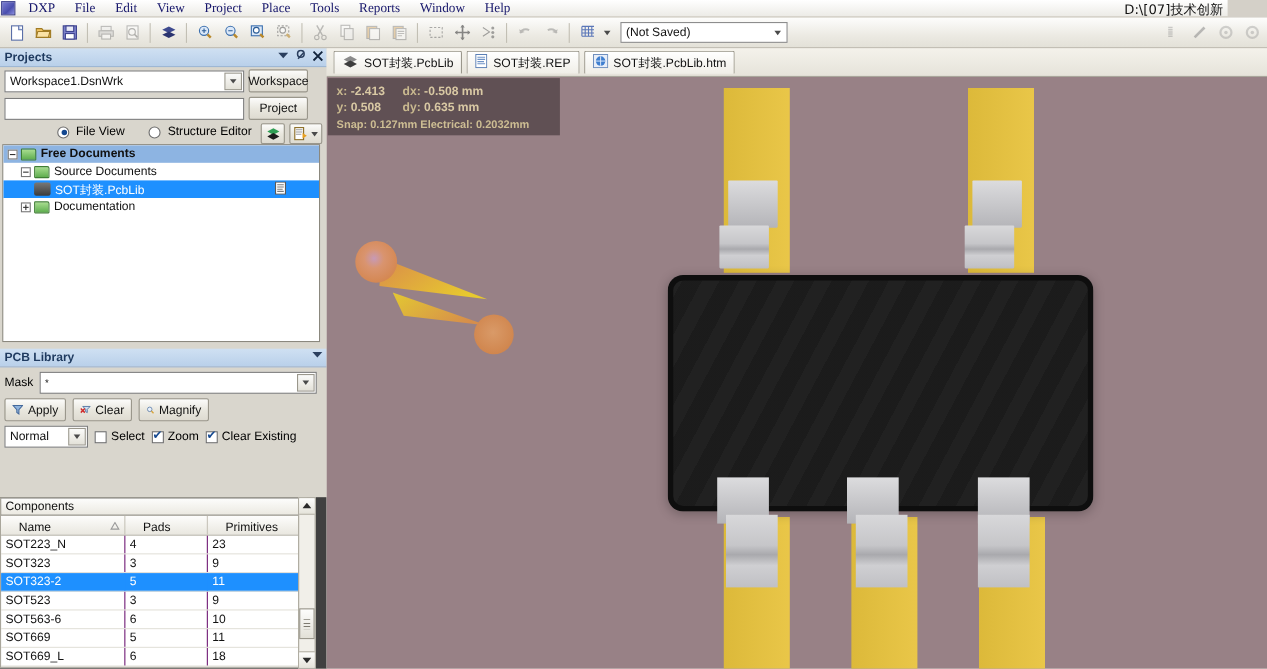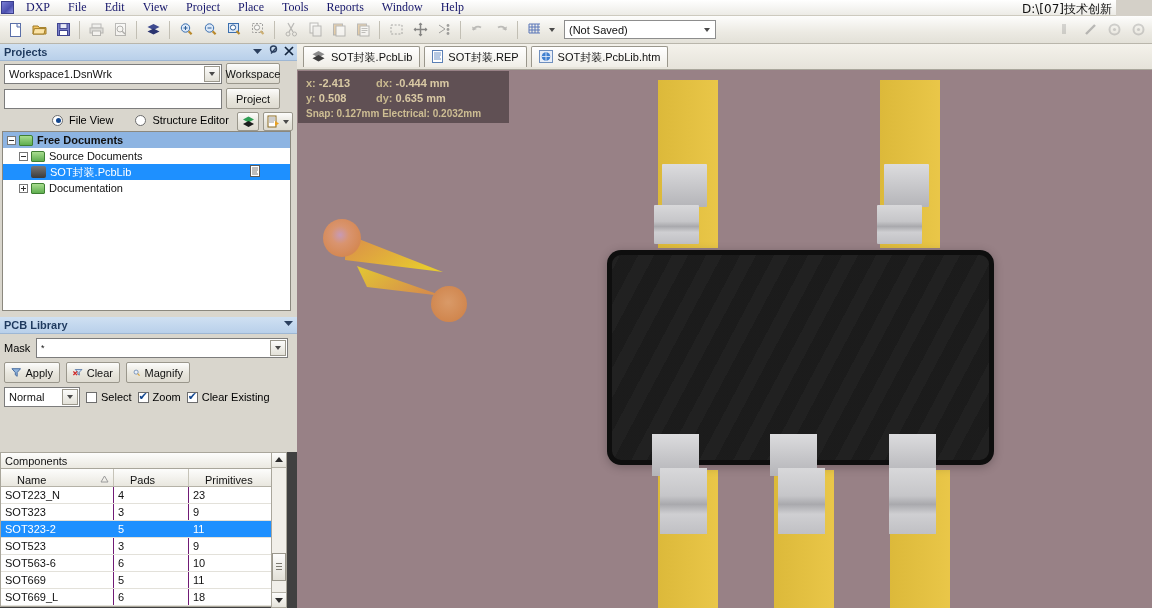--- a/index.html
+++ b/index.html
@@ -151,21 +151,21 @@
             padding-left: 6px; gap: 4px; border-bottom:1px solid #a9a69b; }
   .tab { height: 21px; display:flex; align-items:center; gap:5px; padding: 0 7px;
          background: linear-gradient(#ffffff,#f0eee7); border:1px solid #9a978c; border-bottom:none;
          font-size: 11px; color:#111; white-space:nowrap; border-radius: 2px 2px 0 0; }
   .viewport { position:absolute; left:0; top:26px; width:855px; height:538px;
               background:#988186; overflow:hidden; }
 
   .coordbox { position:absolute; left:1px; top:1px; width:211px; height:52px;
      background: rgba(62,50,54,0.62); color:#d9c9a4; padding:5px 8px 0 8px;
      font-size: 11px; font-weight: bold; font-family:"Liberation Sans", sans-serif; }
-  .coordbox .l1, .coordbox .l2 { display:flex; gap: 10px; line-height: 15px; }
+  .coordbox .l1, .coordbox .l2 { display:flex; gap: 0; line-height: 15px; }
   .coordbox .k { color:#c9b98f; }
   .coordbox .snap { font-size:10px; line-height:15px; color:#cdbd93; }
   .coordbox .cell { display:inline-block; }
 
   
   .lightA, .lightB { position:absolute; }
   .lightA { left: 16px; top: 140px; width: 148px; height: 80px; }
   .lightB { left: 60px; top: 186px; width: 148px; height: 80px; }
 
   
@@ -698,21 +698,21 @@
 
         <div class="pin-top" style="left:592px; top:364px; width:47px; height:42px;"></div>
         <div class="pin" style="left:592px; top:398px; width:47px; height:66px;"></div>
       </div>
 
       <div class="coordbox">
         <div class="l1">
           <span class="cell" style="width:60px"><span class="k">x:</span>
             <span>-2.413</span></span>
           <span class="cell"><span class="k">dx:</span>
-            <span>-0.444 mm</span></span>
+            <span>-0.508 mm</span></span>
         </div>
         <div class="l2">
           <span class="cell" style="width:60px"><span class="k">y:</span>
             <span>0.508</span></span>
           <span class="cell"><span class="k">dy:</span>
             <span>0.635 mm</span></span>
         </div>
         <div class="snap">Snap: 0.127mm Electrical: 0.2032mm</div>
       </div>
     </div>

